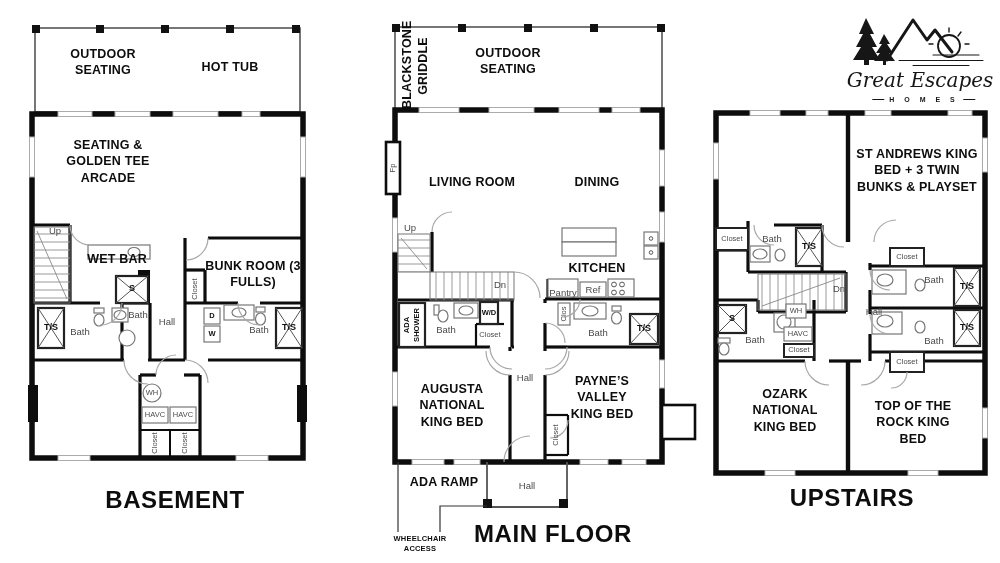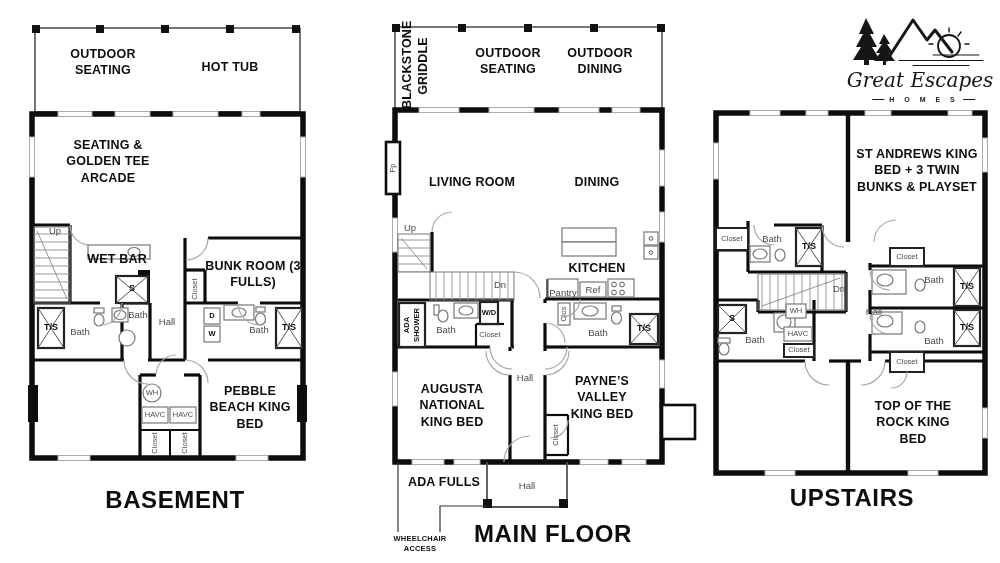--- a/index.html
+++ b/index.html
@@ -135,21 +135,20 @@
       <path d="M128,353 A20,20 0 0 1 148,333"></path>
       <path d="M42,203 A20,20 0 0 0 62,223"></path>
     </g>
   </svg>
 
   <div class="lbl r" style="left:75px;top:40px;width:85px">OUTDOOR SEATING</div>
   <div class="lbl r w" style="left:202px;top:45px">HOT TUB</div>
   <div class="lbl r" style="left:80px;top:139px;width:112px">SEATING &amp; GOLDEN TEE ARCADE</div>
   <div class="lbl r w" style="left:89px;top:237px">WET BAR</div>
   <div class="lbl r" style="left:225px;top:252px;width:100px">BUNK ROOM (3 FULLS)</div>
-  <div class="lbl r" style="left:222px;top:385px;width:82px">PEBBLE BEACH KING BED</div>
   <div class="lbl g" style="left:27px;top:209px">Up</div>
   <div class="lbl g" style="left:139px;top:300px">Hall</div>
   <div class="lbl c" style="left:104px;top:267px">S</div>
   <div class="lbl g" style="left:52px;top:310px">Bath</div>
   <div class="lbl g" style="left:110px;top:293px">Bath</div>
   <div class="lbl g" style="left:231px;top:308px">Bath</div>
   <div class="lbl c" style="left:23px;top:306px">T/S</div>
   <div class="lbl c" style="left:261px;top:306px">T/S</div>
   <div class="lbl g t v" style="left:167px;top:267px">Closet</div>
   <div class="lbl g t v" style="left:127px;top:421px">Closet</div>
@@ -289,41 +288,40 @@
       <path d="M183,327 A22,22 0 0 1 161,349"></path>
       <path d="M126,355 A24,24 0 0 1 102,331"></path>
       <path d="M161,355 A24,24 0 0 0 185,331"></path>
       <path d="M184,400 A18,18 0 0 1 166,418"></path>
       <path d="M120,442 A26,26 0 0 1 146,416"></path>
     </g>
   </svg>
 
   <div class="lbl r v" style="left:31px;top:46px;width:86px">BLACKSTONE GRIDDLE</div>
   <div class="lbl r" style="left:124px;top:41px;width:85px">OUTDOOR SEATING</div>
-  <div class="lbl r" style="left:216px;top:41px;width:80px">OUTDOOR DINING</div>
   <div class="lbl r w" style="left:88px;top:162px">LIVING ROOM</div>
   <div class="lbl r w" style="left:213px;top:162px">DINING</div>
   <div class="lbl r w" style="left:213px;top:248px">KITCHEN</div>
   <div class="lbl g t v" style="left:9px;top:148px">Fp</div>
   <div class="lbl g" style="left:26px;top:208px">Up</div>
   <div class="lbl g" style="left:116px;top:265px">Dn</div>
   <div class="lbl g" style="left:179px;top:273px">Pantry</div>
   <div class="lbl g" style="left:209px;top:270px">Ref</div>
   <div class="lbl c t v" style="left:28px;top:305px;width:40px">ADA SHOWER</div>
   <div class="lbl g" style="left:62px;top:310px">Bath</div>
   <div class="lbl c t" style="left:105px;top:293px">W/D</div>
   <div class="lbl g t" style="left:106px;top:315px">Closet</div>
   <div class="lbl g t v" style="left:180px;top:294px">Clos</div>
   <div class="lbl g" style="left:214px;top:313px">Bath</div>
   <div class="lbl c" style="left:260px;top:309px">T/S</div>
   <div class="lbl g" style="left:141px;top:358px">Hall</div>
   <div class="lbl r" style="left:68px;top:385px;width:100px">AUGUSTA NATIONAL KING BED</div>
   <div class="lbl r" style="left:218px;top:377px;width:85px">PAYNE’S VALLEY KING BED</div>
   <div class="lbl g t v" style="left:172px;top:415px">Closet</div>
-  <div class="lbl r w" style="left:60px;top:462px">ADA FULLS</div>
+  <div class="lbl r w" style="left:60px;top:462px">ADA RAMP</div>
   <div class="lbl g" style="left:143px;top:466px">Hall</div>
   <div class="lbl t" style="left:36px;top:524px;width:78px">WHEELCHAIR ACCESS</div>
 </div>
 
 <div class="plan" style="left:710px;top:108px;width:282px;height:372px">
   <svg width="282" height="372" viewBox="0 0 282 372">
     <defs>
       <pattern id="pVu" width="8" height="8" patternUnits="userSpaceOnUse">
           <path d="M4,0 V8" stroke="#9a9a9a" stroke-width="1"></path>
         </pattern>
@@ -414,20 +412,21 @@
       <path d="M164,134 A22,22 0 0 1 186,112"></path>
       <path d="M160,162 A20,20 0 0 0 180,182"></path>
       <path d="M160,206 A20,20 0 0 0 180,226"></path>
       <path d="M95,253 A24,24 0 0 0 119,277"></path>
       <path d="M175,253 A24,24 0 0 1 151,277"></path>
       <path d="M197,264 A16,16 0 0 1 181,280"></path>
     </g>
   </svg>
 
   <div class="lbl r" style="left:207px;top:62px;width:128px">ST ANDREWS KING BED + 3 TWIN BUNKS &amp; PLAYSET</div>
+  <div class="lbl r" style="left:75px;top:302px;width:90px">OZARK NATIONAL KING BED</div>
   <div class="lbl r" style="left:203px;top:314px;width:102px">TOP OF THE ROCK KING BED</div>
   <div class="lbl g t" style="left:22px;top:131px">Closet</div>
   <div class="lbl g" style="left:62px;top:131px">Bath</div>
   <div class="lbl c" style="left:99px;top:139px">T/S</div>
   <div class="lbl g" style="left:129px;top:181px">Dn</div>
   <div class="lbl g" style="left:164px;top:204px">Hall</div>
   <div class="lbl c" style="left:22px;top:211px">S</div>
   <div class="lbl g" style="left:45px;top:232px">Bath</div>
   <div class="lbl g t" style="left:86px;top:203px">WH</div>
   <div class="lbl g t" style="left:88px;top:226px">HAVC</div>

